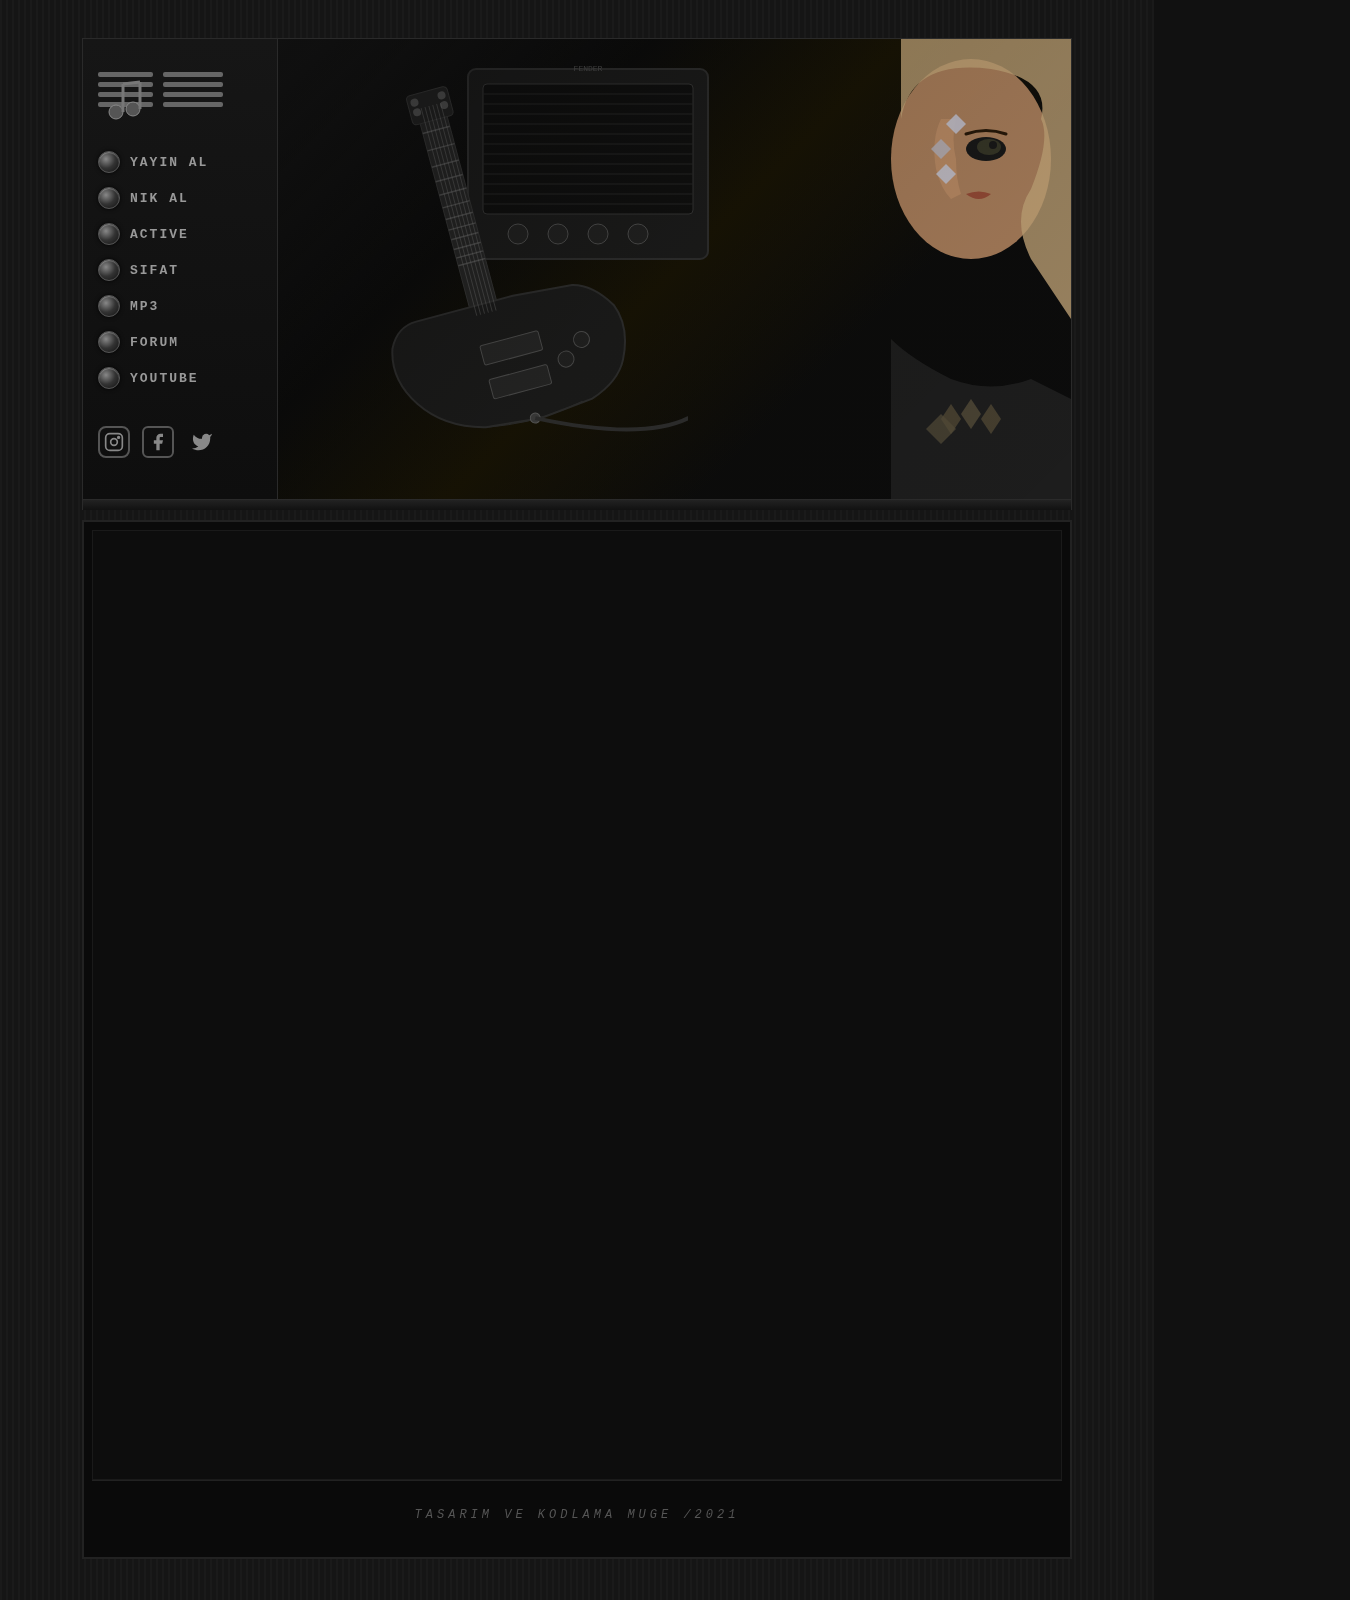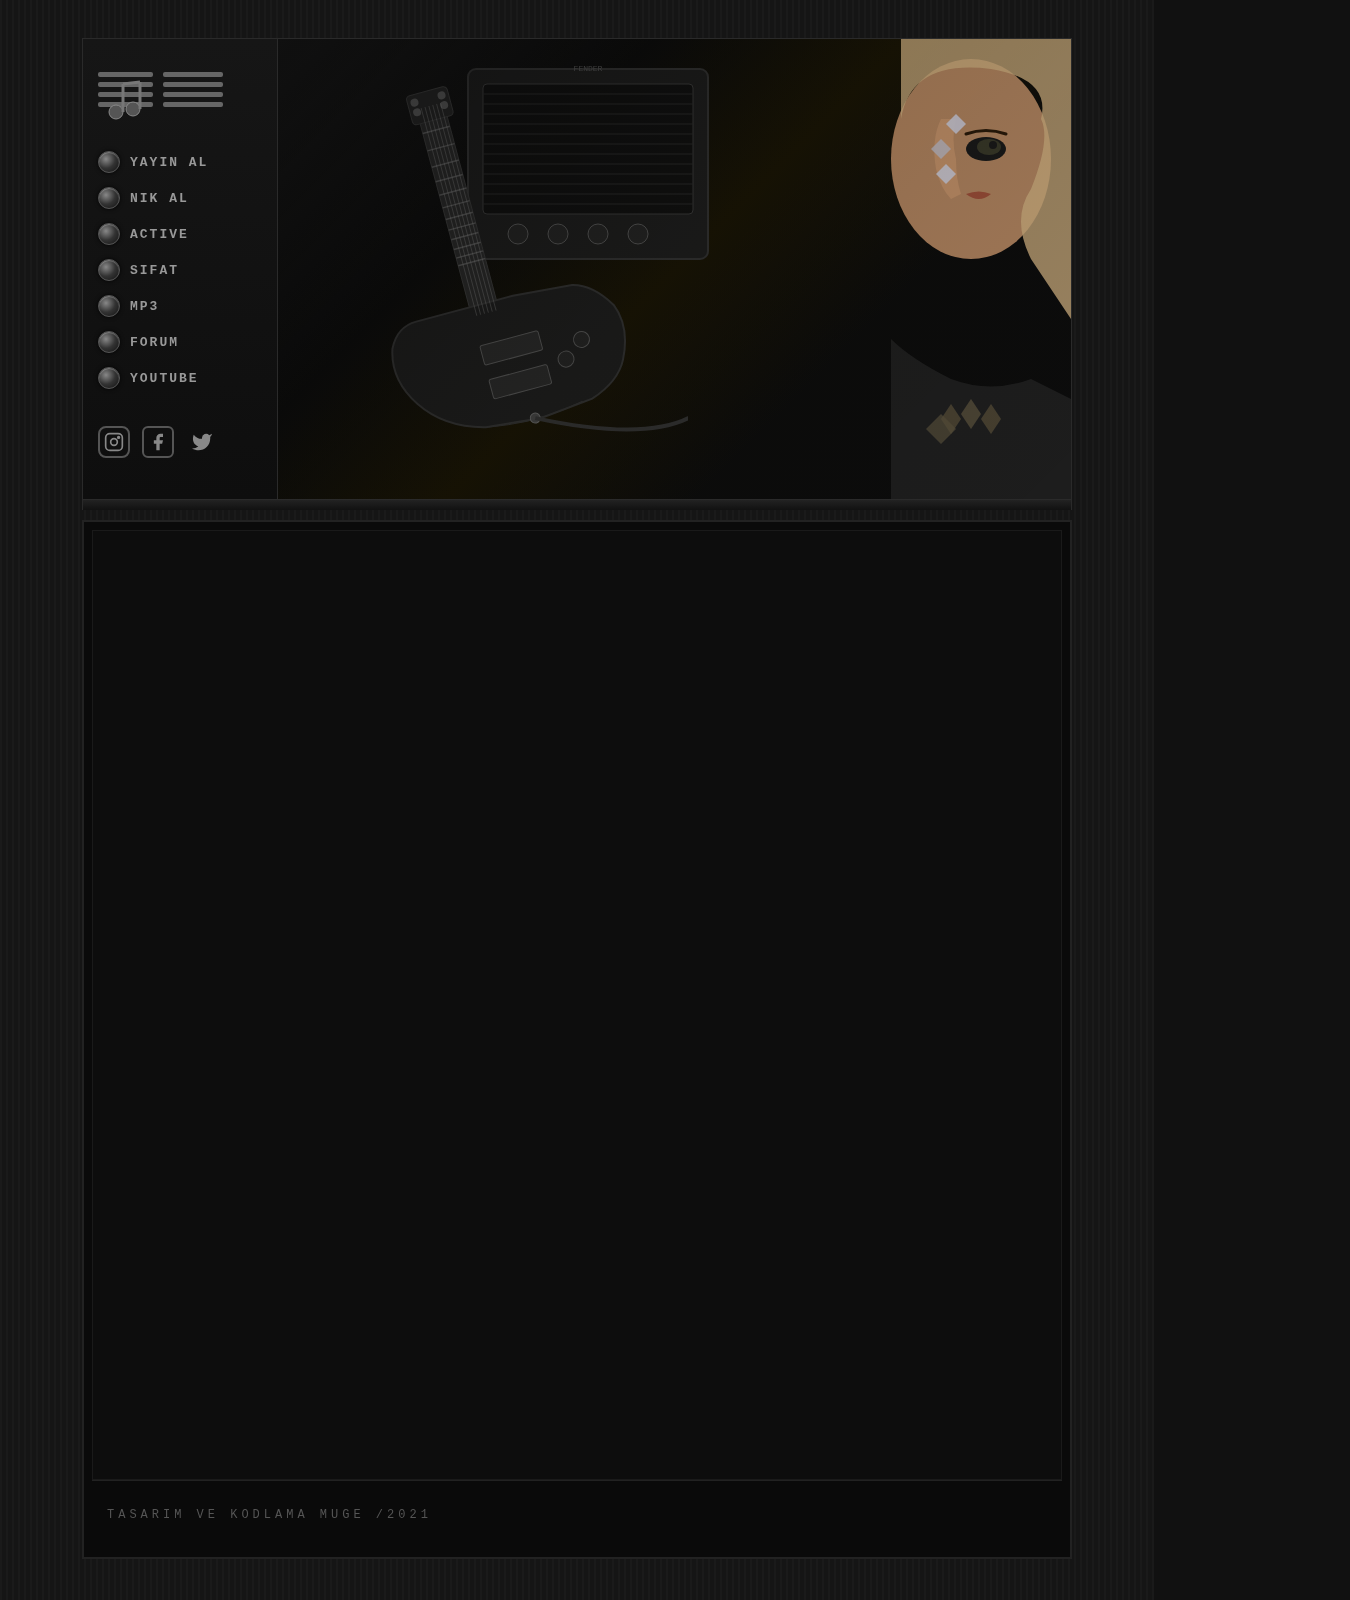--- a/index.html
+++ b/index.html
@@ -138,27 +138,28 @@
 
     .content-inner {
       width: 100%;
       background: #0d0d0d;
       min-height: 950px;
       border: 1px solid #1a1a1a;
       padding: 20px;
     }
 
     .footer-text {
-      text-align: left;
+      text-align: center;
       color: #555;
       font-size: 12px;
       letter-spacing: 4px;
       text-transform: uppercase;
       font-family: 'Courier New', monospace;
       padding: 15px;
+      font-style: italic;
     }
 
     .hero-overlay {
       position: absolute;
       inset: 0;
       background: linear-gradient(
         135deg,
         rgba(0,0,0,0.4) 0%,
         rgba(5,5,0,0.2) 50%,
         rgba(0,0,0,0.1) 100%

